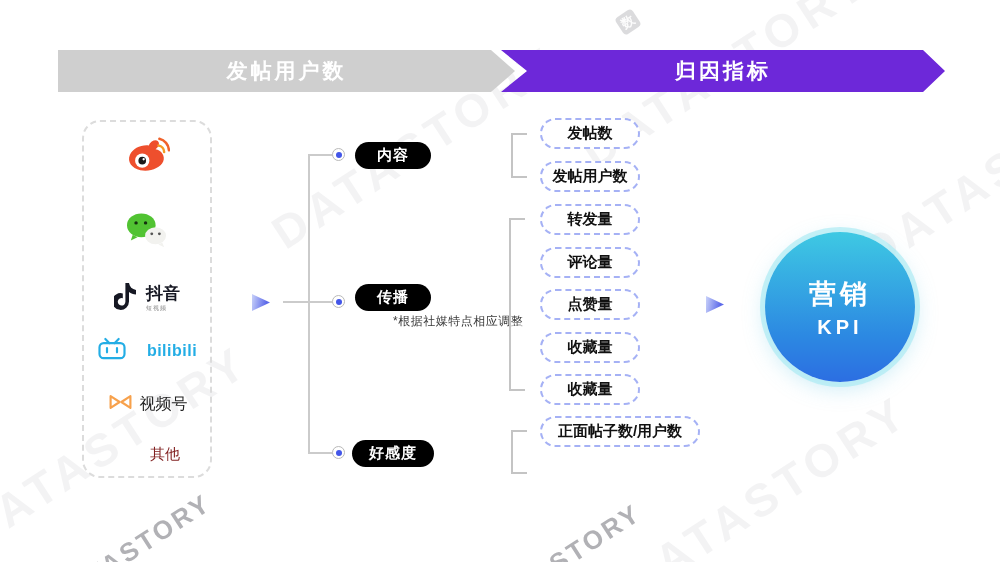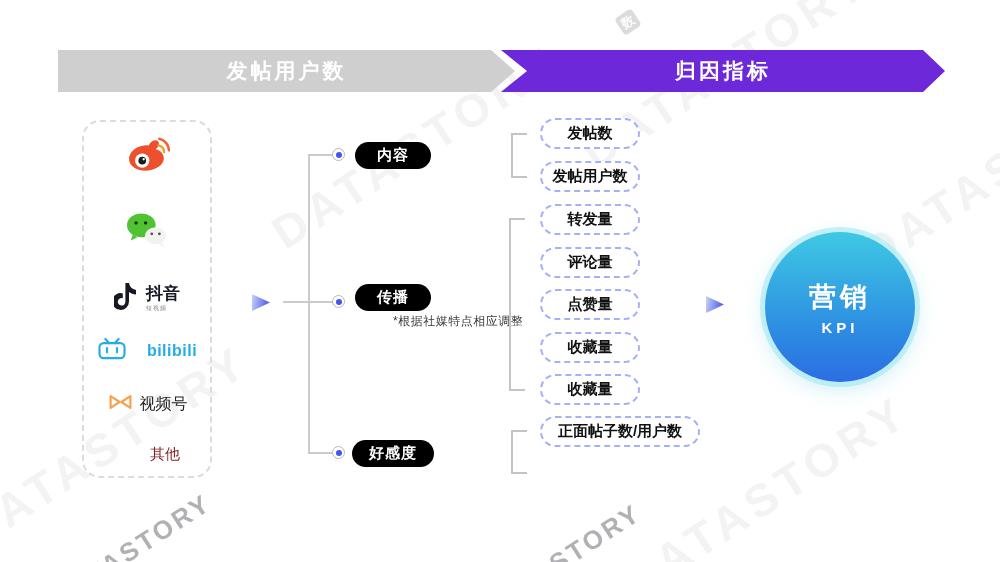--- a/index.html
+++ b/index.html
@@ -56,21 +56,21 @@
            font-size:15px; font-weight:bold; color:#111; }
   .bracket { position:absolute; width:16px; border:2px solid #C4C4C4; border-right:none; }
 
   
   .kpi { position:absolute; left:765px; top:232px; width:150px; height:150px; border-radius:50%;
          background:linear-gradient(180deg,#3EC9E3 0%,#2C88E2 70%,#2C6EE2 100%);
          box-shadow:0 0 0 5px rgba(168,233,242,0.65), 0 6px 22px rgba(100,200,230,0.35);
          display:flex; flex-direction:column; align-items:center; justify-content:center;
          color:#fff; }
   .kpi-l1 { font-size:27px; font-weight:bold; letter-spacing:4px; }
-  .kpi-l2 { font-size:15px; font-weight:bold; letter-spacing:4px; margin-top:4px; }
+  .kpi-l2 { font-size:20px; font-weight:bold; letter-spacing:4px; margin-top:4px; }
 </style>
 </head>
 <body>
 
 <div id="stage">
 
   <div class="wm" style="left:250px; top:120px;">DATASTORY</div>
   <div class="wm" style="left:560px; top:40px;">DATASTORY</div>
   <div class="wm" style="left:-60px; top:420px;">DATASTORY</div>
   <div class="wm" style="left:600px; top:470px;">DATASTORY</div>

